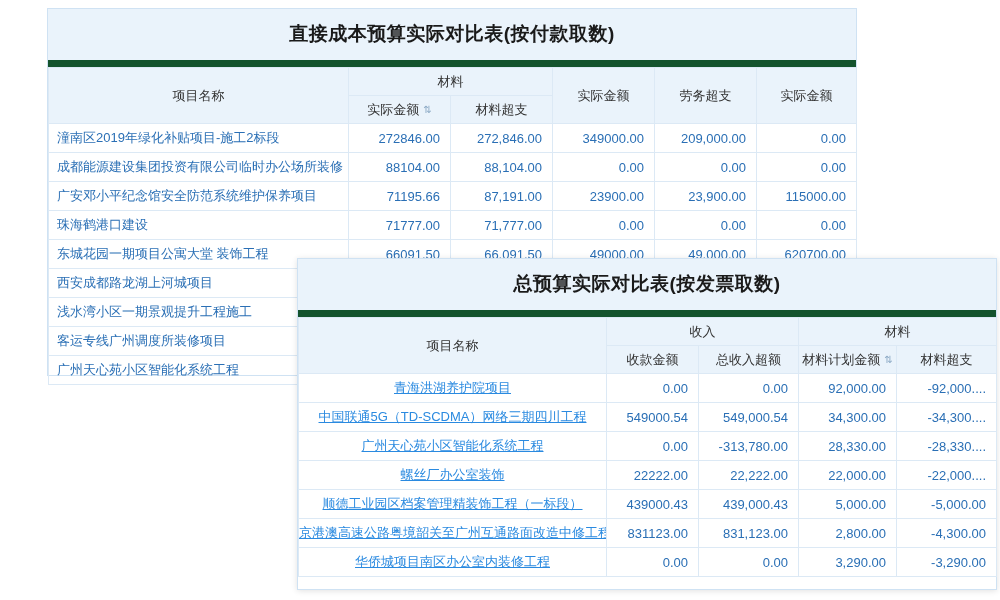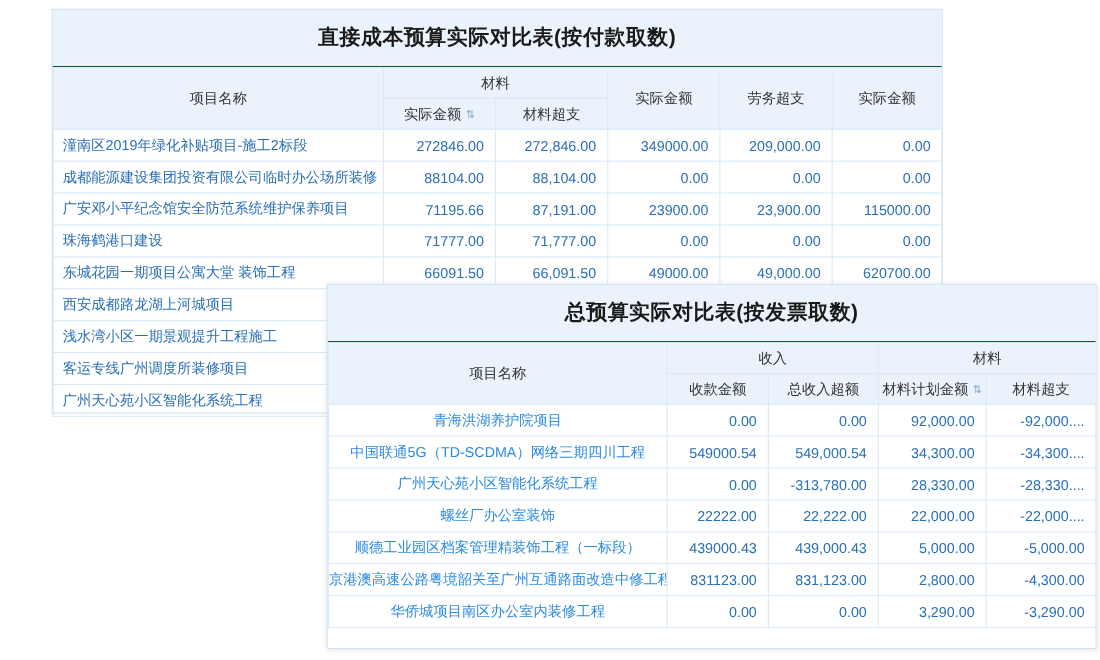--- a/index.html
+++ b/index.html
@@ -23,21 +23,21 @@
     background: #ffffff;
     border: 1px solid #cfe2f3;
     box-sizing: border-box;
   }
   .panel-title {
     text-align: center;
     font-size: 19px;
     font-weight: bold;
     color: #1a1a1a;
     background: #eaf3fb;
-    border-bottom: 1px solid #14532d;
+    border-bottom: 7px solid #14532d;
     padding: 12px 6px 13px 6px;
     letter-spacing: 0.5px;
   }
   table.grid {
     border-collapse: collapse;
     width: 100%;
     table-layout: fixed;
   }
   table.grid th,
   table.grid td {
@@ -93,21 +93,21 @@
   
   #panel-budget {
     left: 297px;
     top: 258px;
     width: 700px;
     height: 332px;
     box-shadow: 0 1px 6px rgba(0,0,0,0.12);
   }
   #panel-budget .panel-title { font-size: 19px; }
   #panel-budget table.grid tbody td { height: 29px; }
-  #panel-budget table.grid tbody td.name { color: #2a8ae0; }
+  #panel-budget table.grid tbody td.name { color: #2a8ae0; text-decoration: underline; }
 </style>
 </head>
 <body>
 
 <div class="stage">
 
   <div class="panel" id="panel-cost">
     <div class="panel-title">直接成本预算实际对比表(按付款取数)</div>
     <table class="grid">
       <colgroup>

